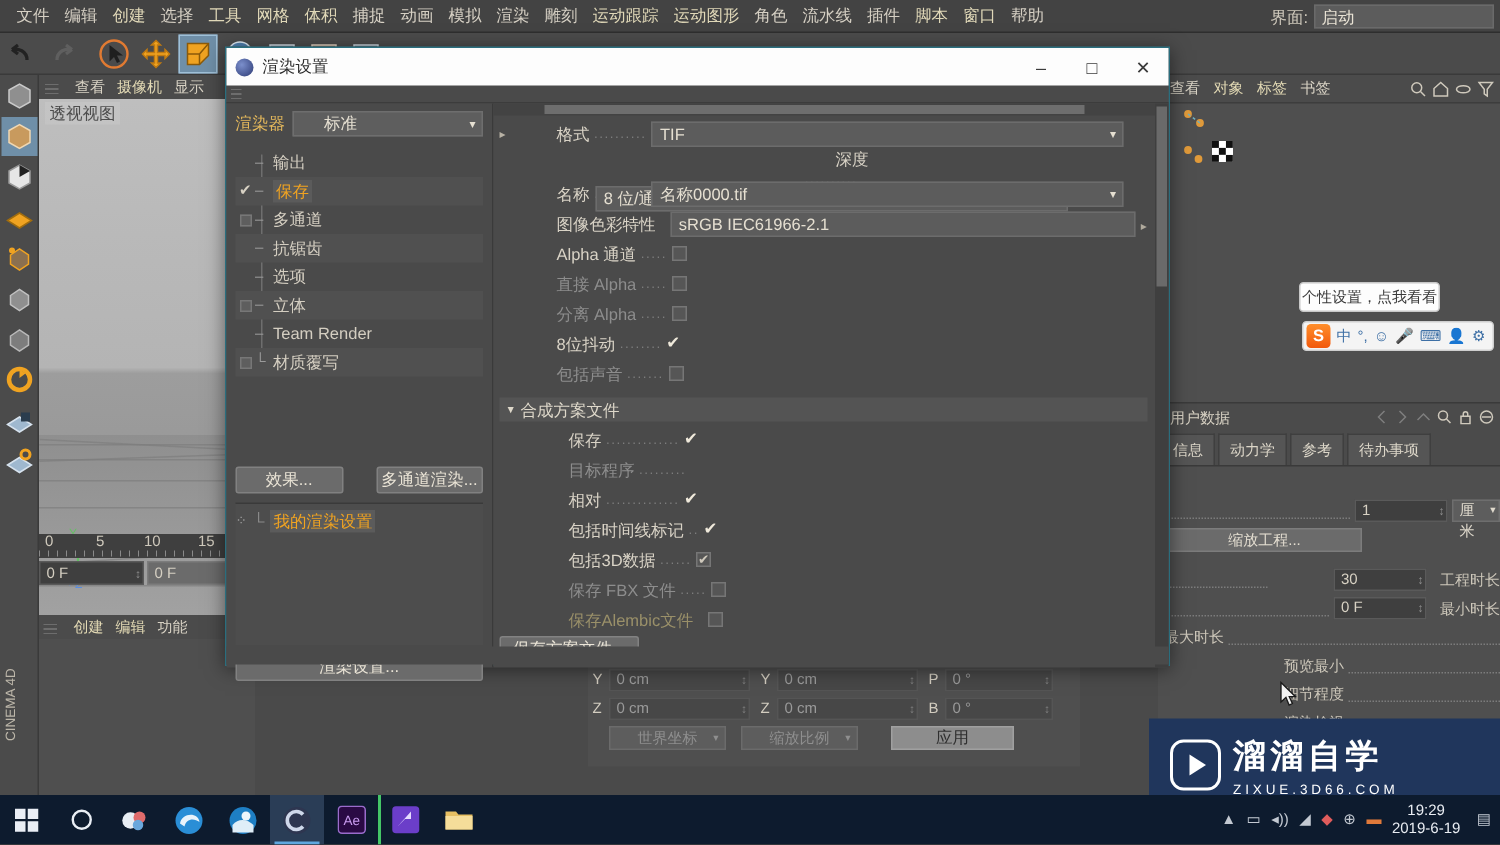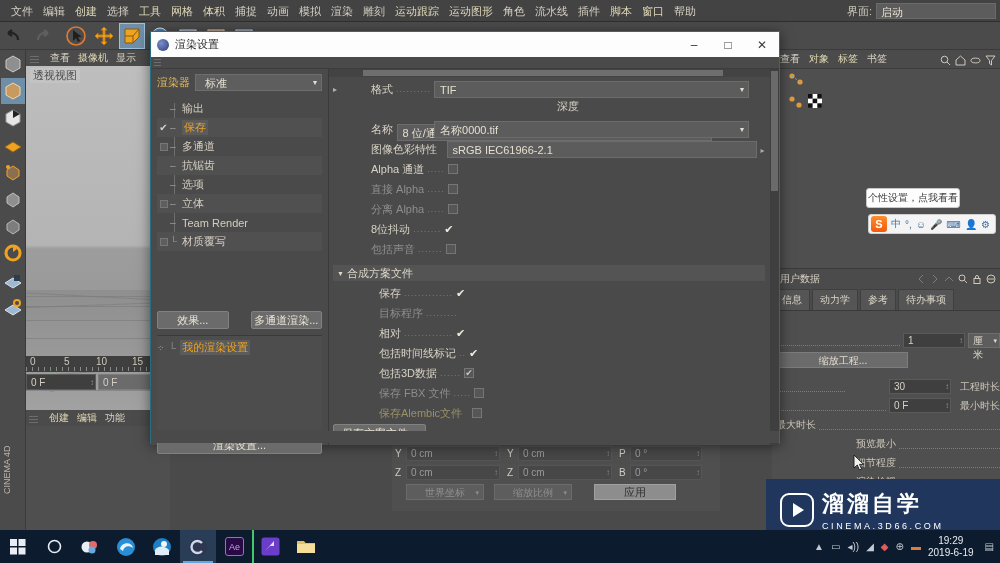--- a/index.html
+++ b/index.html
@@ -168,21 +168,21 @@
      display:flex; align-items:center; padding-left:3px;}
   .dlg-grip { width:7px;height:7px;
      background: repeating-linear-gradient(0deg,#6d6d6d 0 1px, transparent 1px 3px);}
   .dlg-body { display:flex; height:376px; }
 
   .dlg-left { width:178px; background:#4a4a4a; border-right:1px solid #3a3a3a;
      display:flex; flex-direction:column; padding:5px 6px 5px 6px;}
   .renderer-row { display:flex; align-items:center; gap:5px; margin-bottom:8px;}
   .renderer-lbl { color:#e5b95c; font-size:11px; }
   .renderer-sel { flex:1; background:#5e5e5e; border:1px solid #6e6e6e; color:#e6e0d2;
-     font-size:11px; height:17px; line-height:16px; padding-left:9px; position:relative;}
+     font-size:11px; height:17px; line-height:16px; padding-left:20px; position:relative;}
   .renderer-sel::after{content:"\25BE"; position:absolute; right:4px; top:0; font-size:8px;}
   .tree { position:relative; }
   .tnode { display:flex; align-items:center; height:19px; position:relative; }
   .tnode .chk { width:13px; flex:0 0 13px; display:flex; align-items:center; justify-content:center;
      font-size:10px; color:#d8d2c4;}
   .tnode .box { width:8px;height:8px; background:#5e5e5e; border:1px solid #777;}
   .tnode .dash { width:12px; color:#9a9a9a; font-size:10px; }
   .tnode .tl { font-size:11px; color:#d4cec1; }
   .tnode.active .tl { color:#f0a321; background:#5b5b5b; padding:0 2px;}
   .tnode.alt { background:#505050; }
@@ -854,21 +854,21 @@
     </div>
     <div class="dlg-footer"></div>
   </div>
 
   <div class="watermark">
     <div class="wm-play">
         <div class="tri"></div>
       </div>
     <div class="wm-text">
       <span class="wm-main">溜溜自学</span>
-      <span class="wm-sub">CINEMA.3D66.COM</span>
+      <span class="wm-sub">ZIXUE.3D66.COM</span>
     </div>
   </div>
 
   <div class="taskbar">
     <div class="tk">
       <svg width="16" height="16" viewBox="0 0 16 16">
         <rect x="0" y="0" width="7" height="7" fill="#e9eef5"></rect>
           <rect x="8.5" y="0" width="7" height="7" fill="#e9eef5"></rect>
         <rect x="0" y="8.5" width="7" height="7" fill="#e9eef5"></rect>
           <rect x="8.5" y="8.5" width="7" height="7" fill="#e9eef5"></rect>

